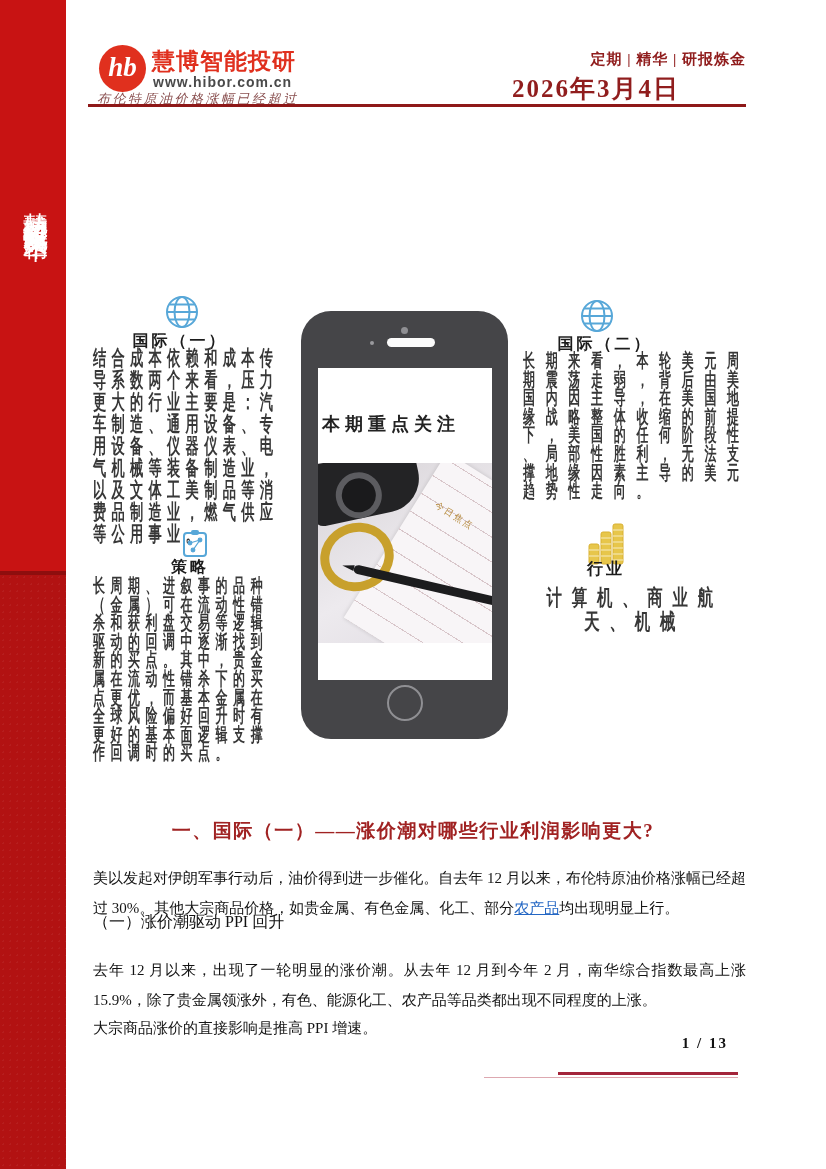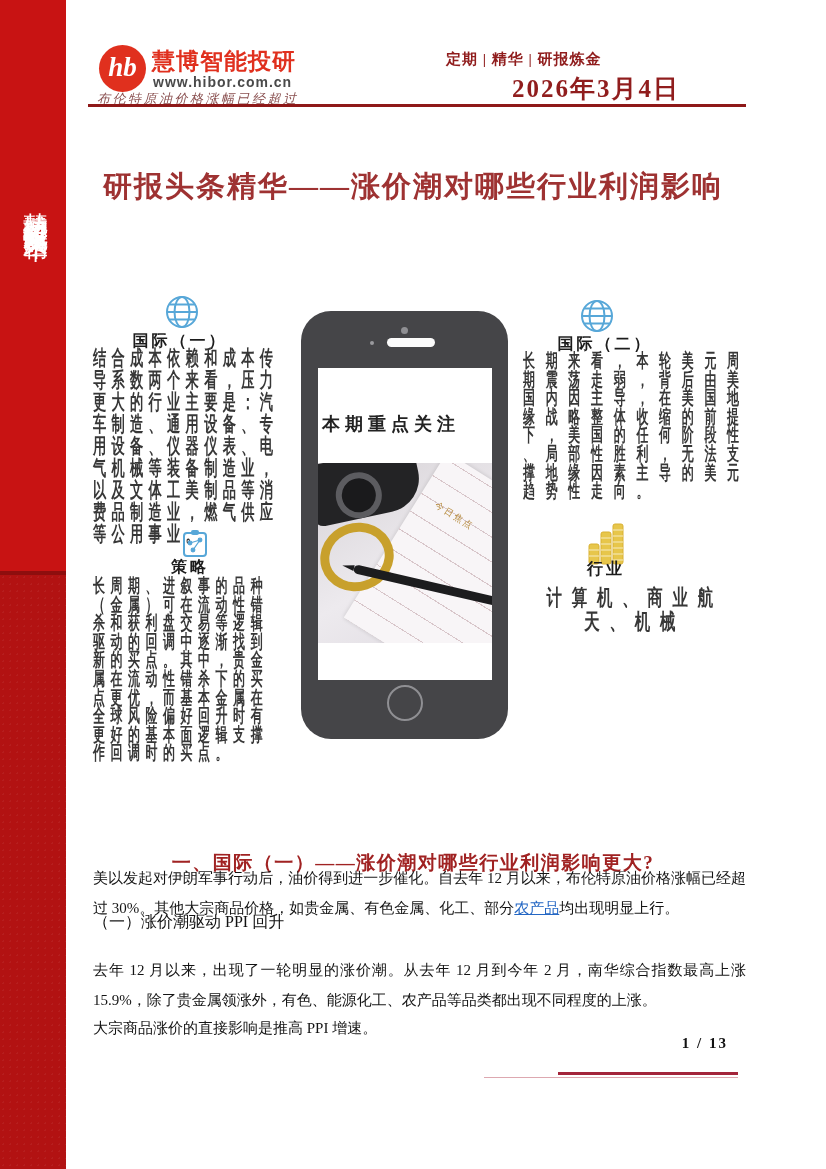--- a/index.html
+++ b/index.html
@@ -20,21 +20,21 @@
   .side-label.bottom{top:192px;}
 
   
   .logo-circle{left:99px;top:45px;width:47px;height:47px;border-radius:50%;background:#e0301e;
     color:#fff;font-weight:bold;font-style:italic;font-size:27px;text-align:center;line-height:45px;}
   .brand-name{left:152px;top:46px;font-family:"Liberation Sans",sans-serif;font-weight:bold;
     color:#e0301e;font-size:23px;letter-spacing:1px;}
   .brand-url{left:153px;top:74px;font-family:"Liberation Sans",sans-serif;font-weight:bold;
     color:#4a4a4a;font-size:14px;letter-spacing:1px;}
   .brand-tagline{left:97px;top:90px;color:#8a5050;font-style:italic;font-size:13px;letter-spacing:2.5px;}
-  .header-meta{left:446px;top:50px;width:300px;color:#901d1d;font-weight:bold;
+  .header-meta{left:446px;top:50px;width:300px;text-align:right;color:#901d1d;font-weight:bold;
     font-size:15px;letter-spacing:1px;}
   .header-date{left:446px;top:72px;width:300px;text-align:center;color:#901d1d;font-weight:bold;
     font-size:25px;letter-spacing:2px;}
   .header-rule{left:88px;top:104px;width:658px;height:3px;background:#8e1818;}
 
   
   .main-title{left:80px;top:162px;width:666px;text-align:center;color:#9e3232;font-weight:bold;
     font-size:29px;line-height:49px;letter-spacing:2px;}
 
   
@@ -74,21 +74,21 @@
   .notebook-label{position:absolute;left:18px;top:44px;color:#b5893a;font-size:9px;letter-spacing:2px;
     font-family:"Liberation Sans",sans-serif;}
   .pen{position:absolute;left:34px;top:118px;width:150px;height:9px;background:#1c1c1e;
     border-radius:5px;transform:rotate(13deg);}
   .pen:before{content:"";position:absolute;left:-12px;top:1px;border-style:solid;
     border-width:3.5px 12px 3.5px 0;border-color:transparent #1c1c1e transparent transparent;}
   .home-btn{position:absolute;left:86px;top:374px;width:32px;height:32px;border:2px solid #8f8f93;border-radius:50%;}
 
   
   .section-heading{left:80px;top:818px;width:666px;text-align:center;color:#a02222;font-weight:bold;
-    font-size:19px;letter-spacing:1.5px;margin-top:32px;}
+    font-size:19px;letter-spacing:1.5px;}
   .para{left:93px;width:653px;font-size:15px;line-height:30px;color:#141414;text-align:justify;}
   .p1{top:848px;}
   .sub-heading{left:93px;top:912px;width:653px;font-size:16px;font-weight:normal;color:#111;}
   .p2{top:940px;}
   .p3{top:998px;}
   .report-link{color:#2467c4;text-decoration:underline;cursor:pointer;}
 
   
   .page-num{left:528px;top:1035px;width:200px;text-align:right;font-weight:bold;font-size:15px;
     color:#111;letter-spacing:2px;}
@@ -106,21 +106,20 @@
 
 <div class="abs logo-circle">hb</div>
 <div class="abs brand-name">慧博智能投研</div>
 <div class="abs brand-url">www.hibor.com.cn</div>
 <div class="abs brand-tagline">布伦特原油价格涨幅已经超过</div>
 <div class="abs header-meta">定期 | 精华 | 研报炼金</div>
 <div class="abs header-date">2026年3月4日</div>
 <div class="abs header-rule"></div>
 
 <div class="abs main-title">
-  <div>研报头条精华——涨价潮对哪些行业利润影响</div>
 </div>
 
 <div class="abs icon-wrap" style="left:162px;top:294px;">
   <svg width="36" height="36" viewBox="0 0 36 36">
       <g fill="none" stroke="#57a7d8" stroke-width="2">
     <circle cx="18" cy="18" r="15"></circle>
         <ellipse cx="18" cy="18" rx="7.5" ry="15"></ellipse>
     <path d="M3 18h30M5.5 10.5h25M5.5 25.5h25"></path>
       </g>
     </svg>

